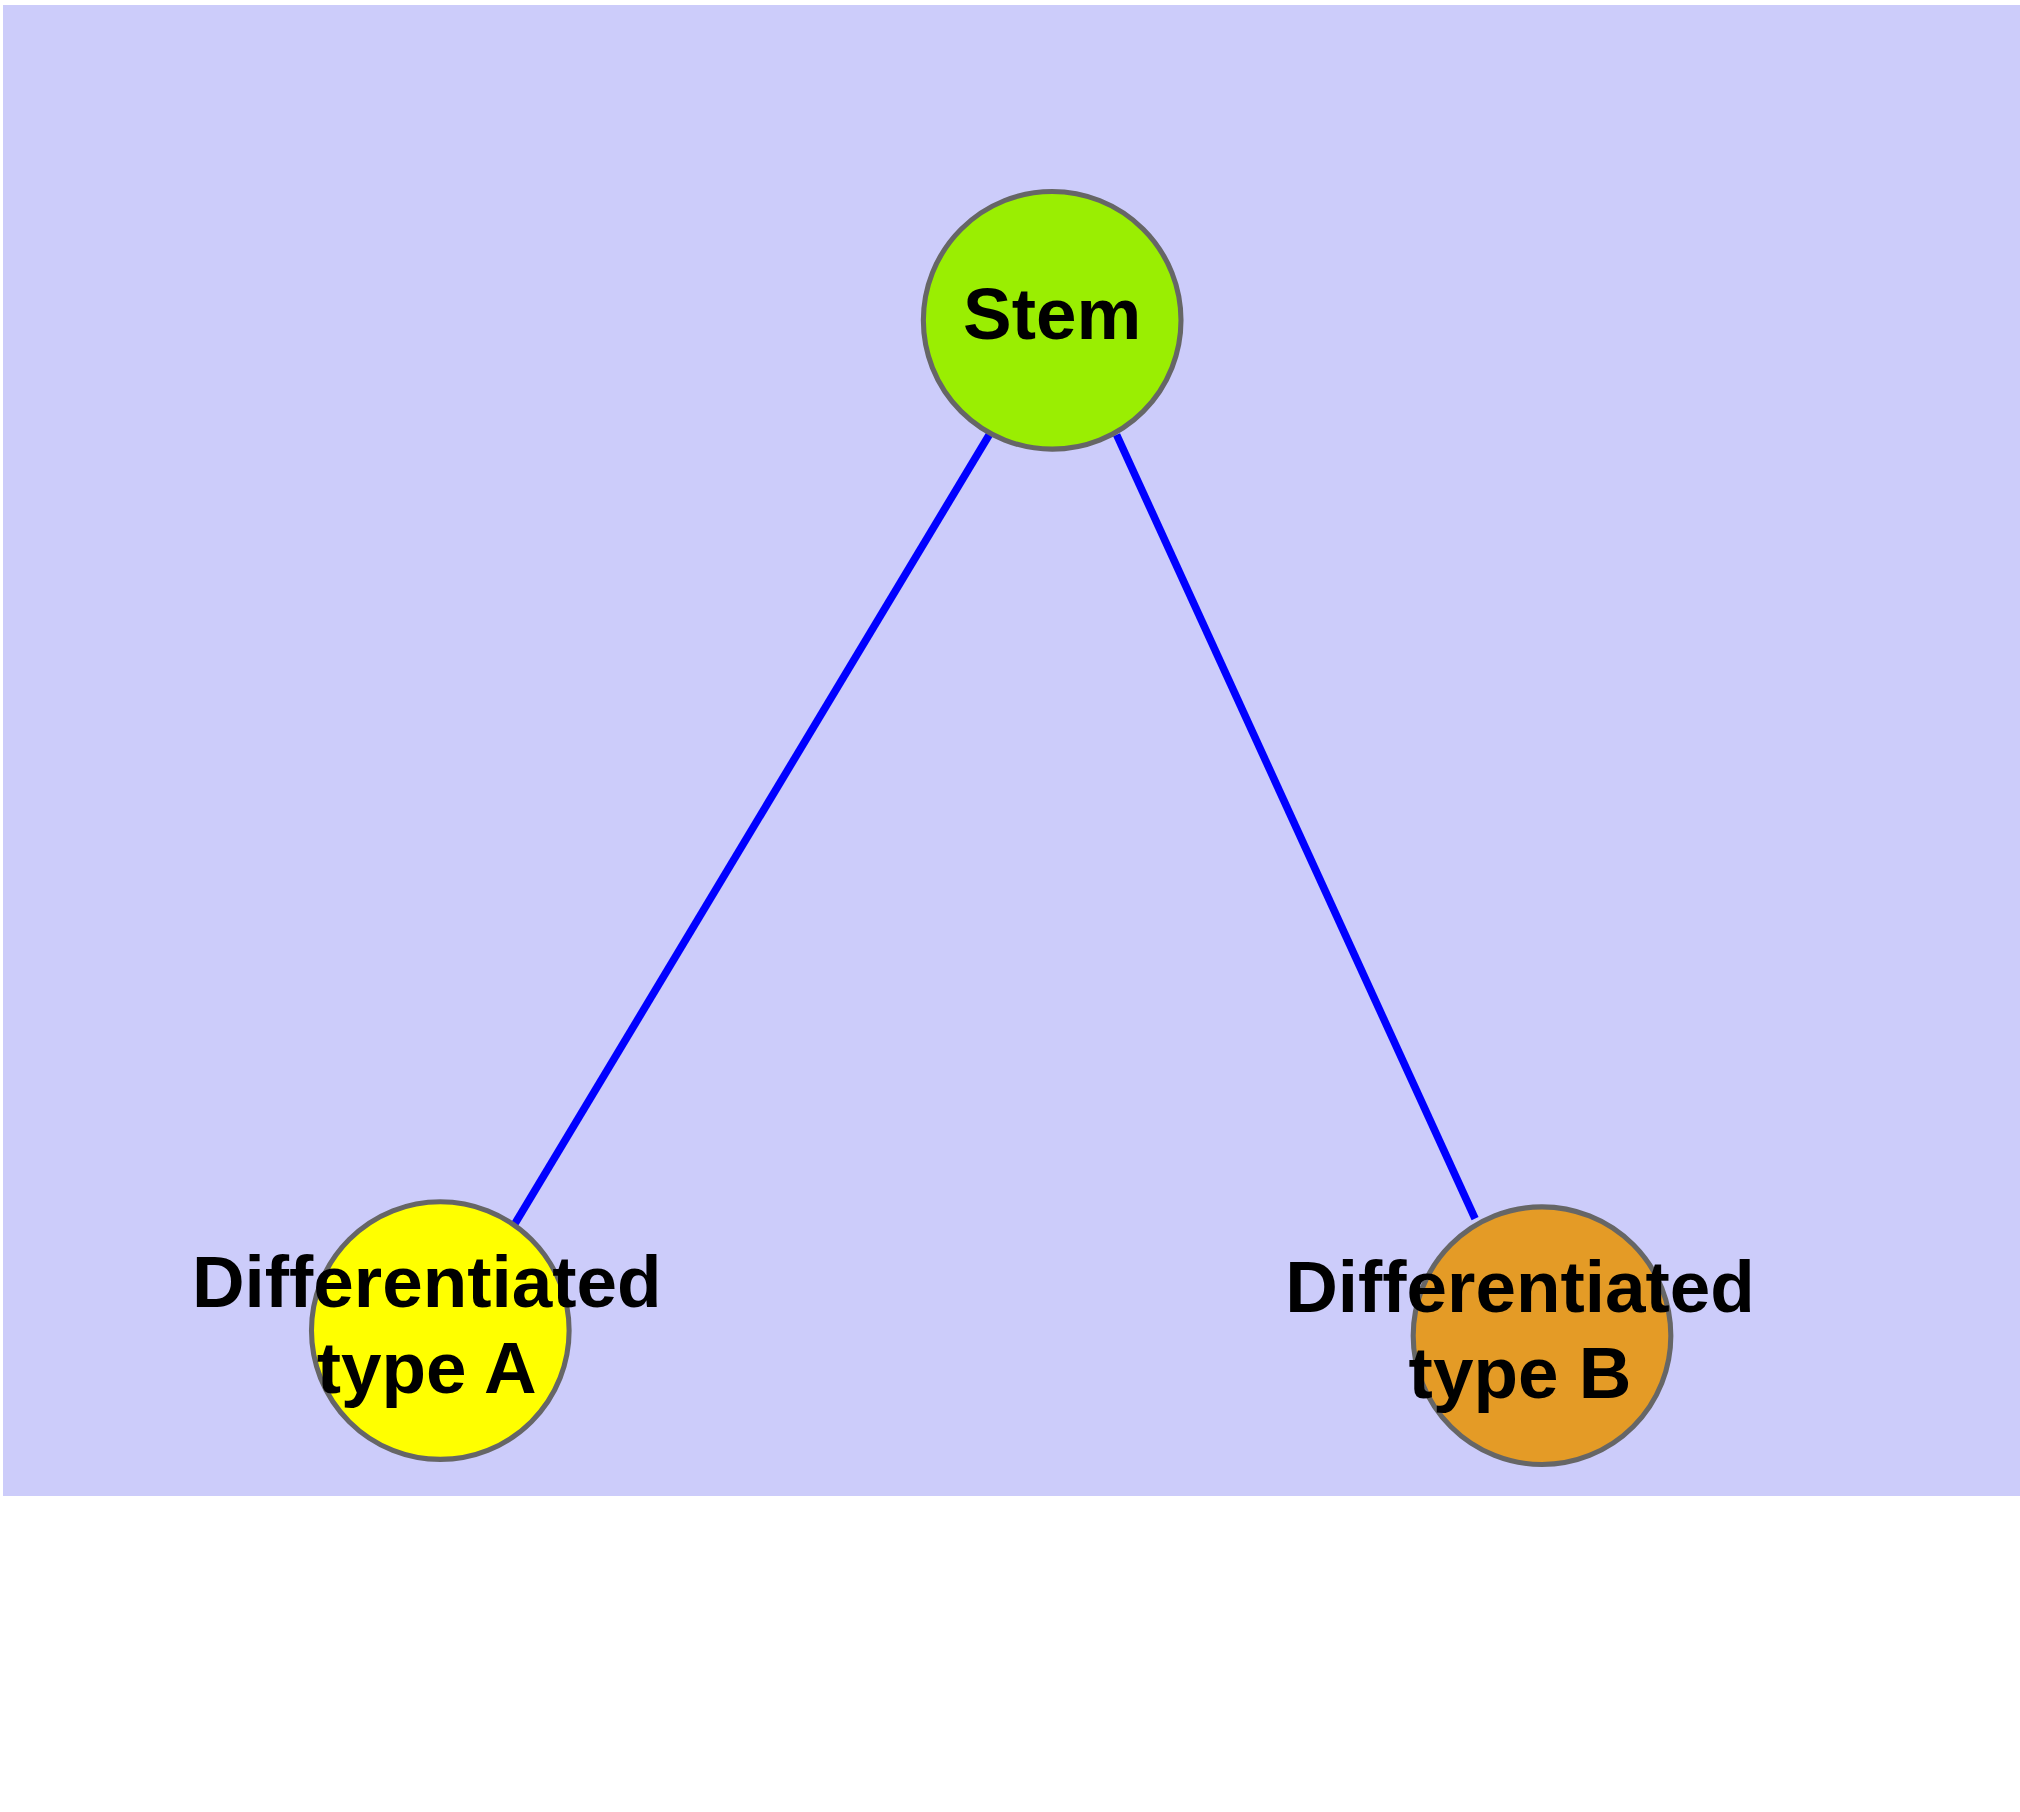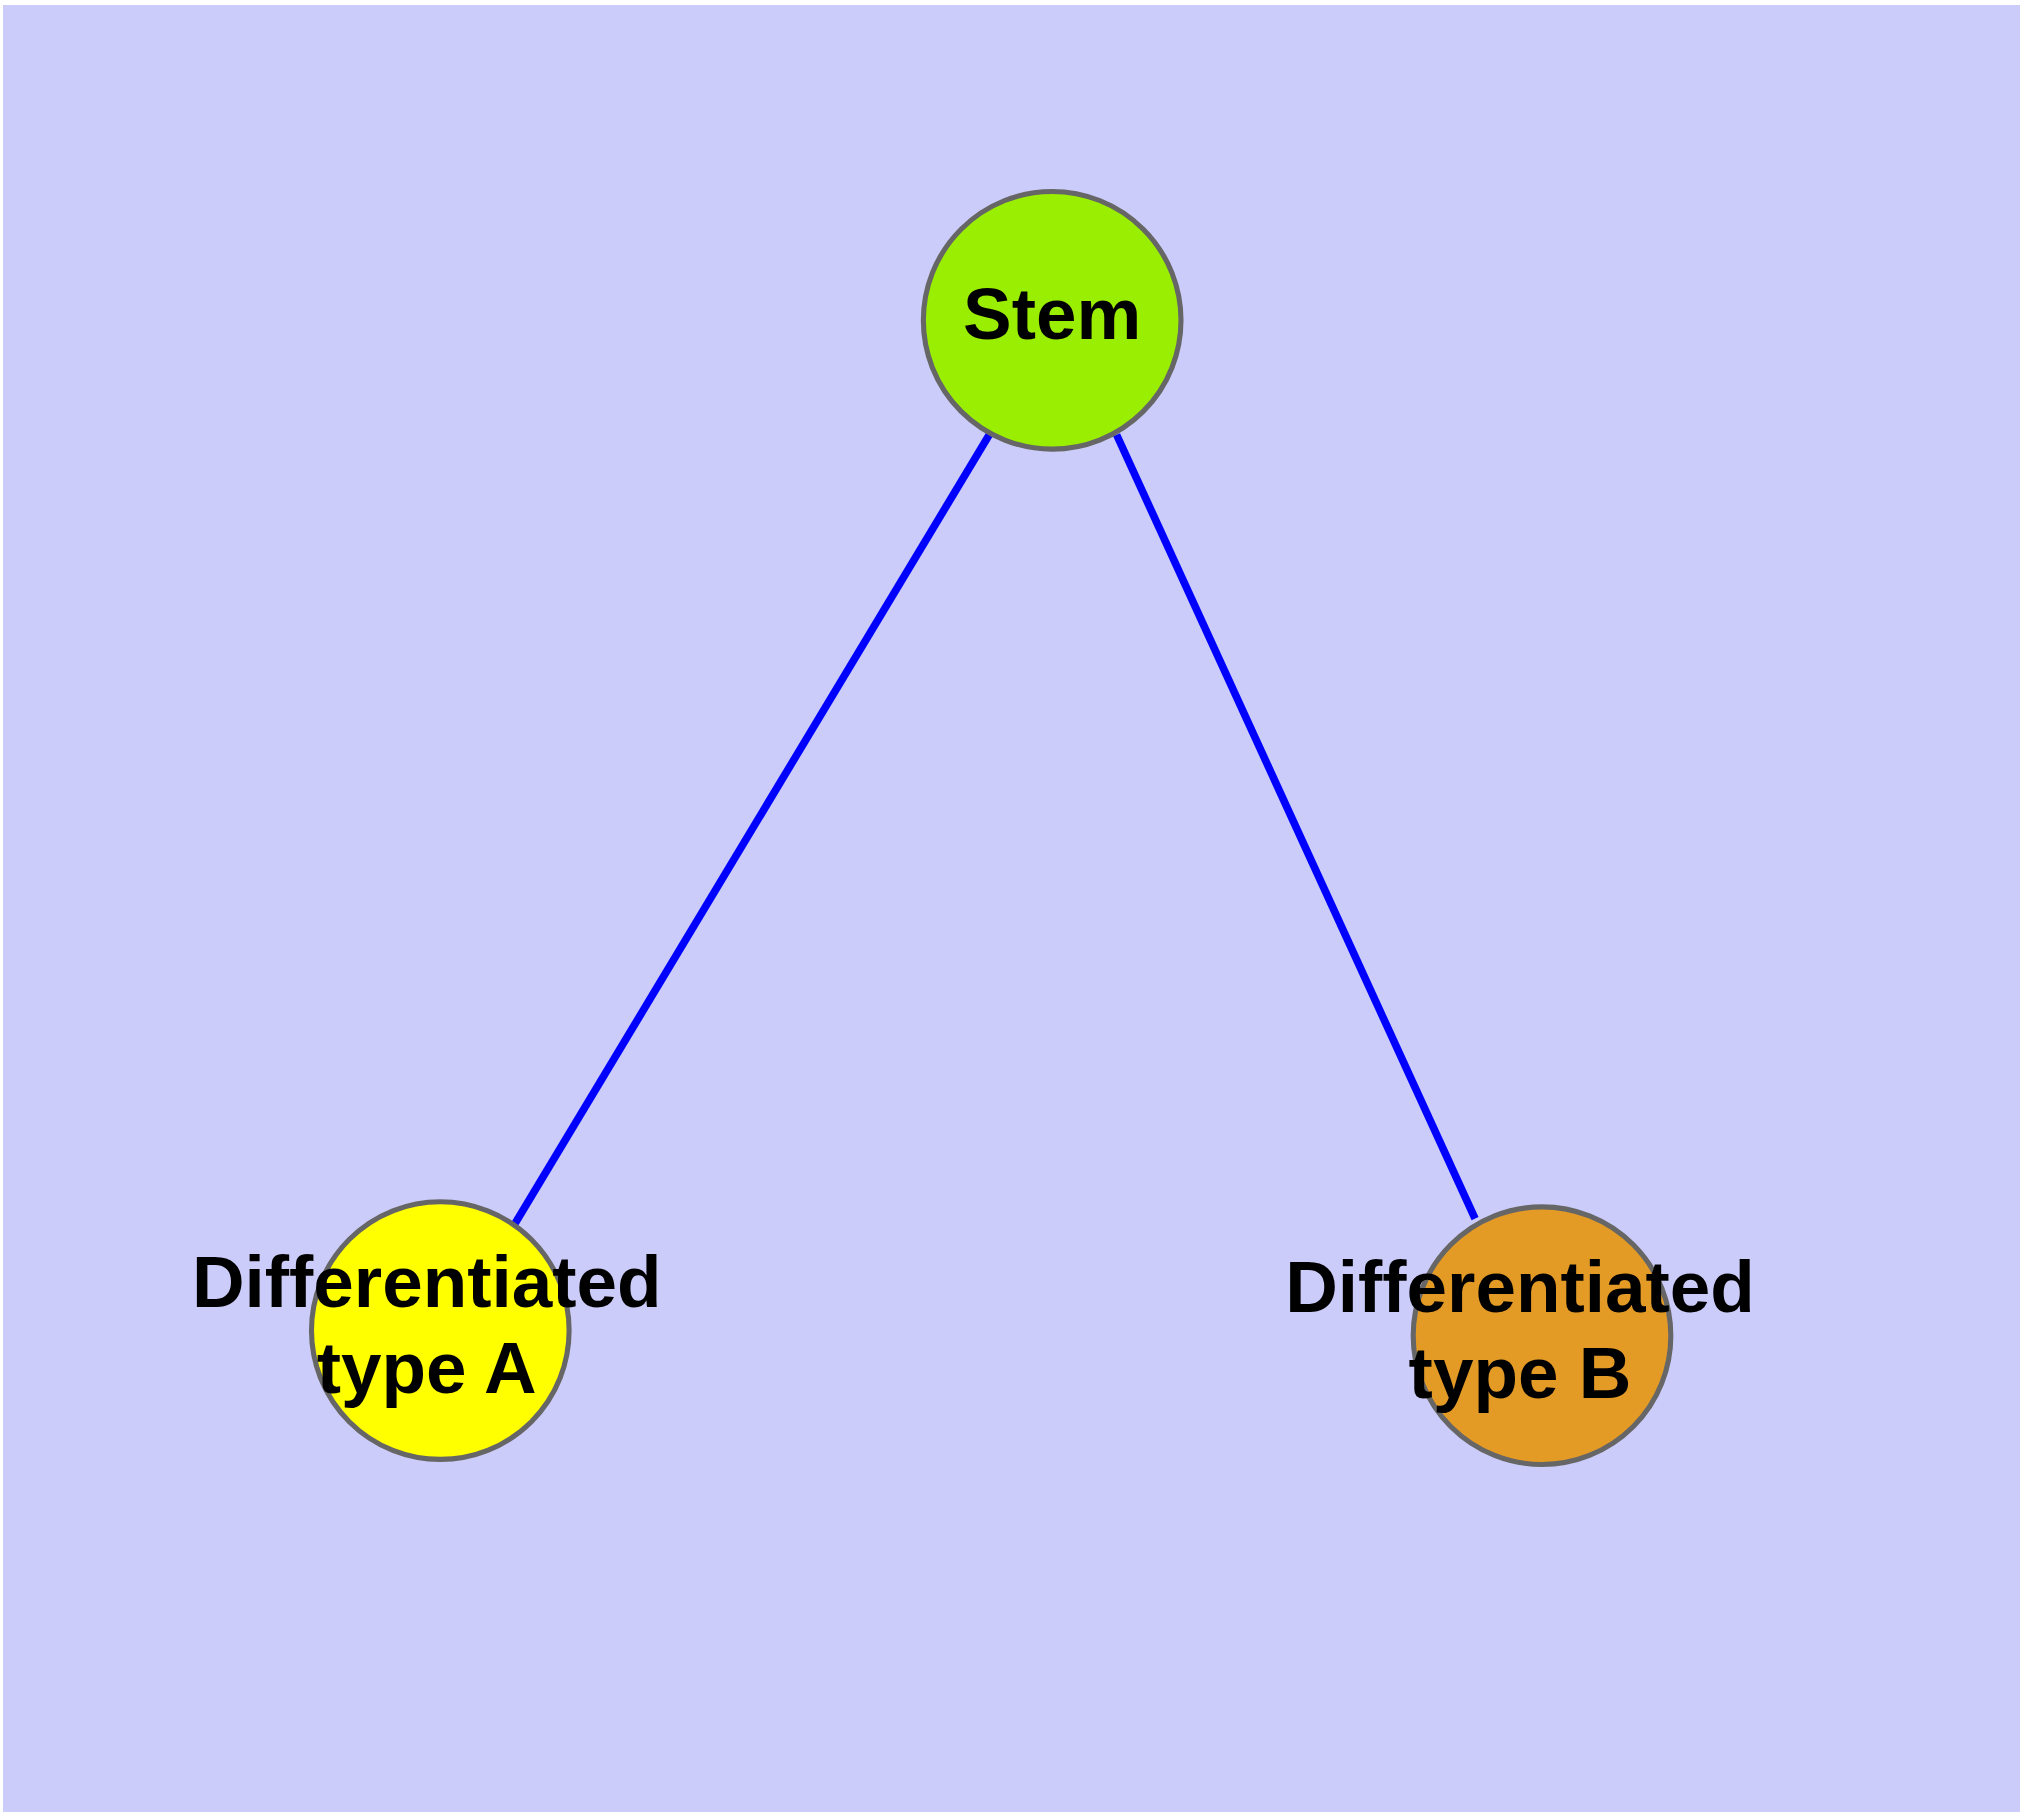--- a/index.html
+++ b/index.html
@@ -6,21 +6,21 @@
     margin: 0;
     padding: 0;
     background: #ffffff;
   }
   body {
     font-family: "Liberation Sans", sans-serif;
   }
   #canvas-root {
     position: relative;
     width: 2021px;
-    height: 1812px;
+    height: 1496px;
     background: #ffffff;
     overflow: hidden;
   }
   #graph-figure {
     position: absolute;
     left: 3.4px;
     top: 5.1px;
     width: 2017px;
     height: 1807px;
     background: #ccccfa;

